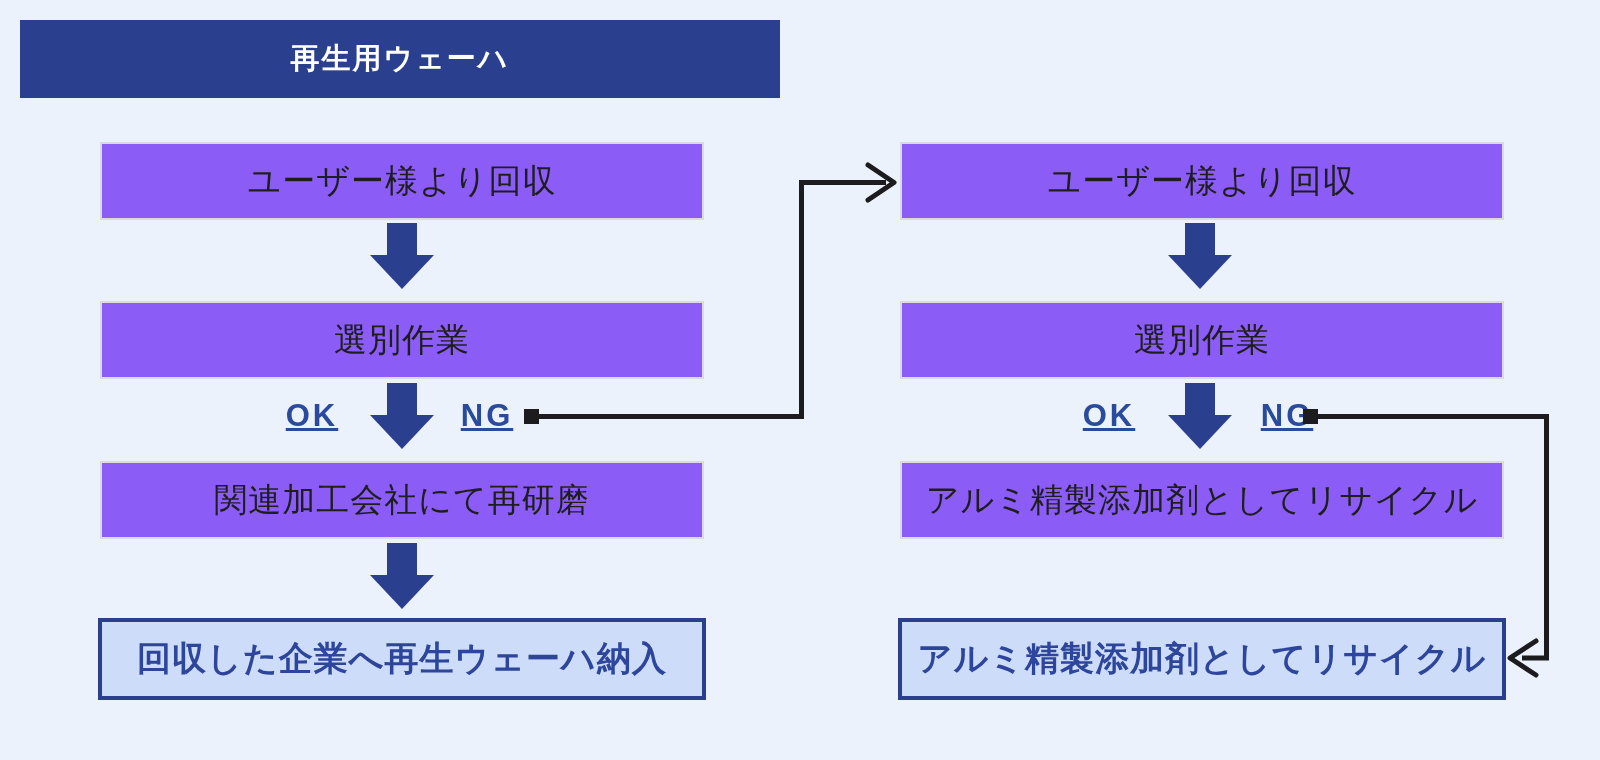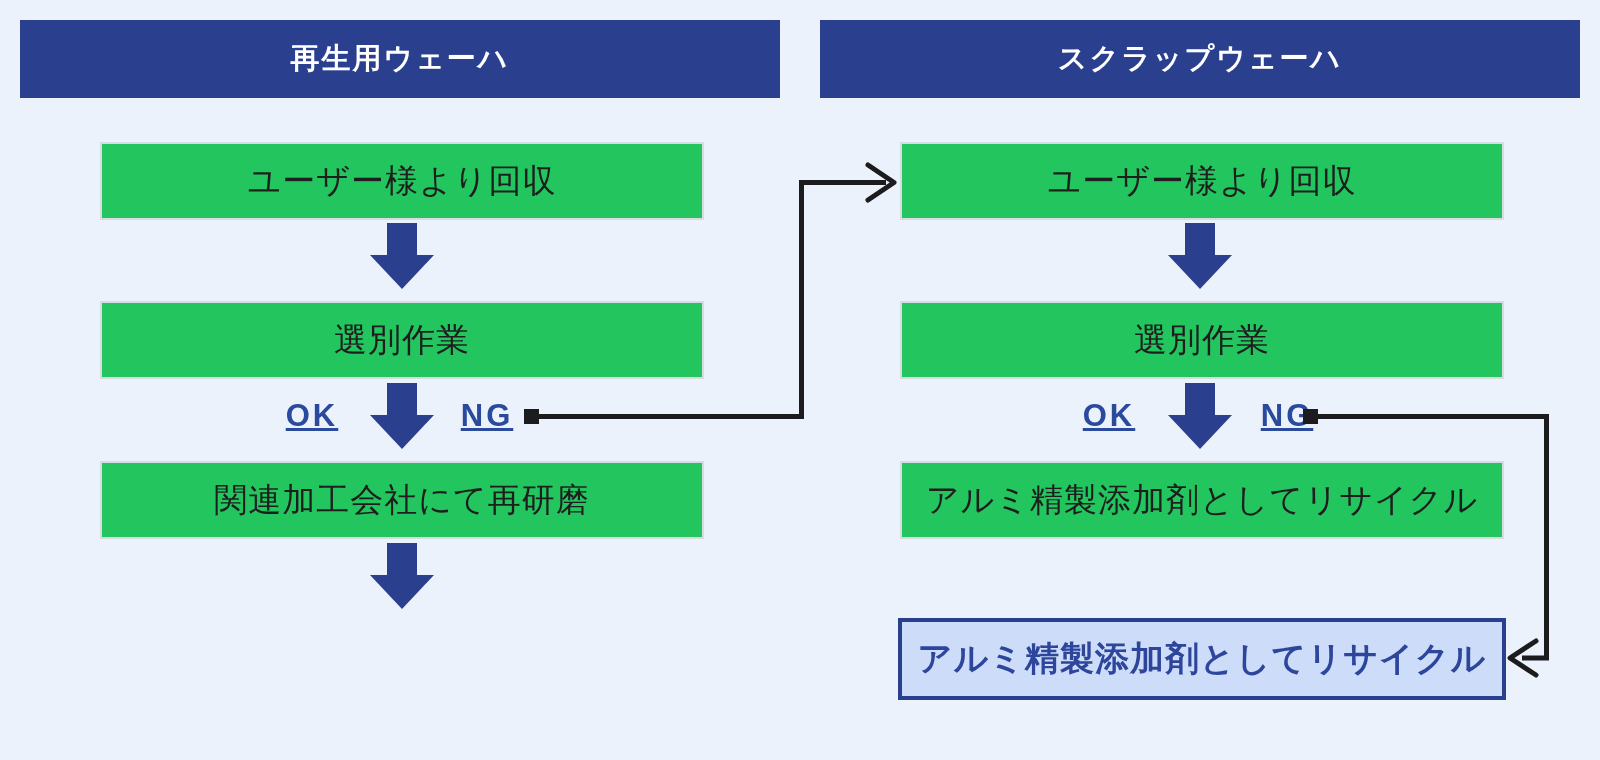--- a/index.html
+++ b/index.html
@@ -20,21 +20,21 @@
     color:#ffffff;
     display:flex;align-items:center;justify-content:center;
     font-size:29px;font-weight:700;letter-spacing:2px;
   }
   .header-left{left:20px;top:20px;}
   .header-right{left:820px;top:20px;}
 
   .step-box{
     position:absolute;
     width:600px;height:74px;
-    background:#22c55e;
+    background:#8b5cf6;
     border:2px solid #d9dbe0;
     display:flex;align-items:center;justify-content:center;
     font-size:33px;font-weight:500;color:#1e1e1e;
     letter-spacing:1px;
     z-index:2;
   }
   .result-box{
     position:absolute;
     width:600px;height:74px;
     background:#cddcf8;
@@ -64,25 +64,25 @@
     z-index:5;
     pointer-events:none;
   }
 </style>
 </head>
 <body>
 
 <div class="canvas">
 
   <div class="col-header header-left">再生用ウェーハ</div>
-  <div class="col-header header-right">スクラップウェーハ</div>
 
   <div class="step-box" style="left:100px;top:142px;">ユーザー様より回収</div>
   <div class="step-box" style="left:100px;top:301px;">選別作業</div>
   <div class="step-box" style="left:100px;top:461px;">関連加工会社にて再研磨</div>
+  <div class="result-box" style="left:98px;top:618px;">回収した企業へ再生ウェーハ納入</div>
 
   <div class="step-box" style="left:900px;top:142px;">ユーザー様より回収</div>
   <div class="step-box" style="left:900px;top:301px;">選別作業</div>
   <div class="step-box" style="left:900px;top:461px;">アルミ精製添加剤としてリサイクル</div>
   <div class="result-box" style="left:898px;top:618px;">アルミ精製添加剤としてリサイクル</div>
 
   <svg class="block-arrow" style="left:370px;top:223px;" viewBox="0 0 64 66">
     <rect x="17" y="0" width="30" height="34" fill="#2b3f8f"></rect>
       <polygon points="0,32 64,32 32,66" fill="#2b3f8f"></polygon>
   </svg>

